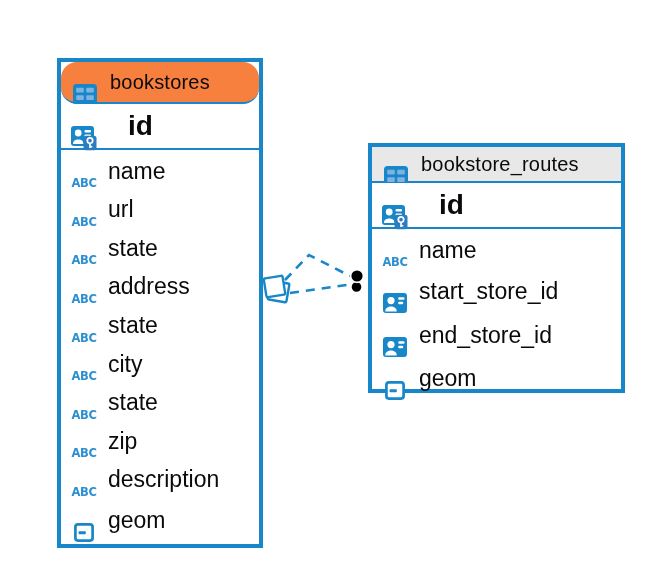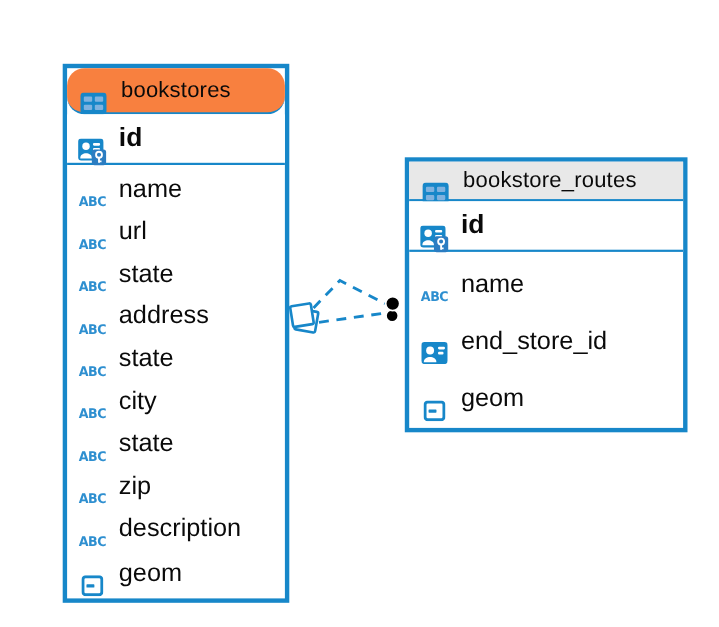--- a/index.html
+++ b/index.html
@@ -23,21 +23,21 @@
     display:flex;align-items:center;gap:9px;padding:0 0 0 8px;box-sizing:border-box;
     border-bottom:2.5px solid var(--blue);flex:0 0 auto;
   }
   .entity-header .title{font-size:20px;letter-spacing:.2px;}
   .hdr-orange{background:var(--orange);}
   .hdr-gray{background:var(--gray);}
   .id-row{
     display:flex;align-items:center;gap:8px;padding-left:7px;
     border-bottom:2px solid var(--blue);flex:0 0 auto;background:#fff;
   }
-  .id-row .label{font-size:24px;font-weight:bold;}
+  .id-row .label{font-size:28px;font-weight:bold;margin-left:20px;}
   .cols{display:flex;flex-direction:column;flex:1 1 auto;padding:2px 0;}
   .col-row{display:flex;align-items:center;gap:8px;padding-left:7px;flex:1 1 0;}
   .col-row .label{font-size:23px;}
   .icon-slot{width:32px;flex:0 0 32px;display:flex;align-items:flex-end;justify-content:center;margin-top:24px;}
   .abc{
     font-family:"DejaVu Sans", sans-serif;font-weight:800;font-size:11.5px;
     color:#2E8FD0;letter-spacing:-0.4px;transform:scaleY(1.05);
   }
   svg{display:block;}
   #connector-layer{position:absolute;left:0;top:0;z-index:2;pointer-events:none;}
@@ -188,20 +188,28 @@
             <span class="abc">ABC</span>
           </span>
         <span class="label">name</span>
       </div>
       <div class="col-row">
         <span class="icon-slot">
           <svg width="24" height="20">
               <use href="#fk-icon"></use>
             </svg>
         </span>
+        <span class="label">start_store_id</span>
+      </div>
+      <div class="col-row">
+        <span class="icon-slot">
+          <svg width="24" height="20">
+              <use href="#fk-icon"></use>
+            </svg>
+        </span>
         <span class="label">end_store_id</span>
       </div>
       <div class="col-row">
         <span class="icon-slot">
           <svg width="20" height="19">
               <use href="#geo-icon"></use>
             </svg>
         </span>
         <span class="label">geom</span>
       </div>

